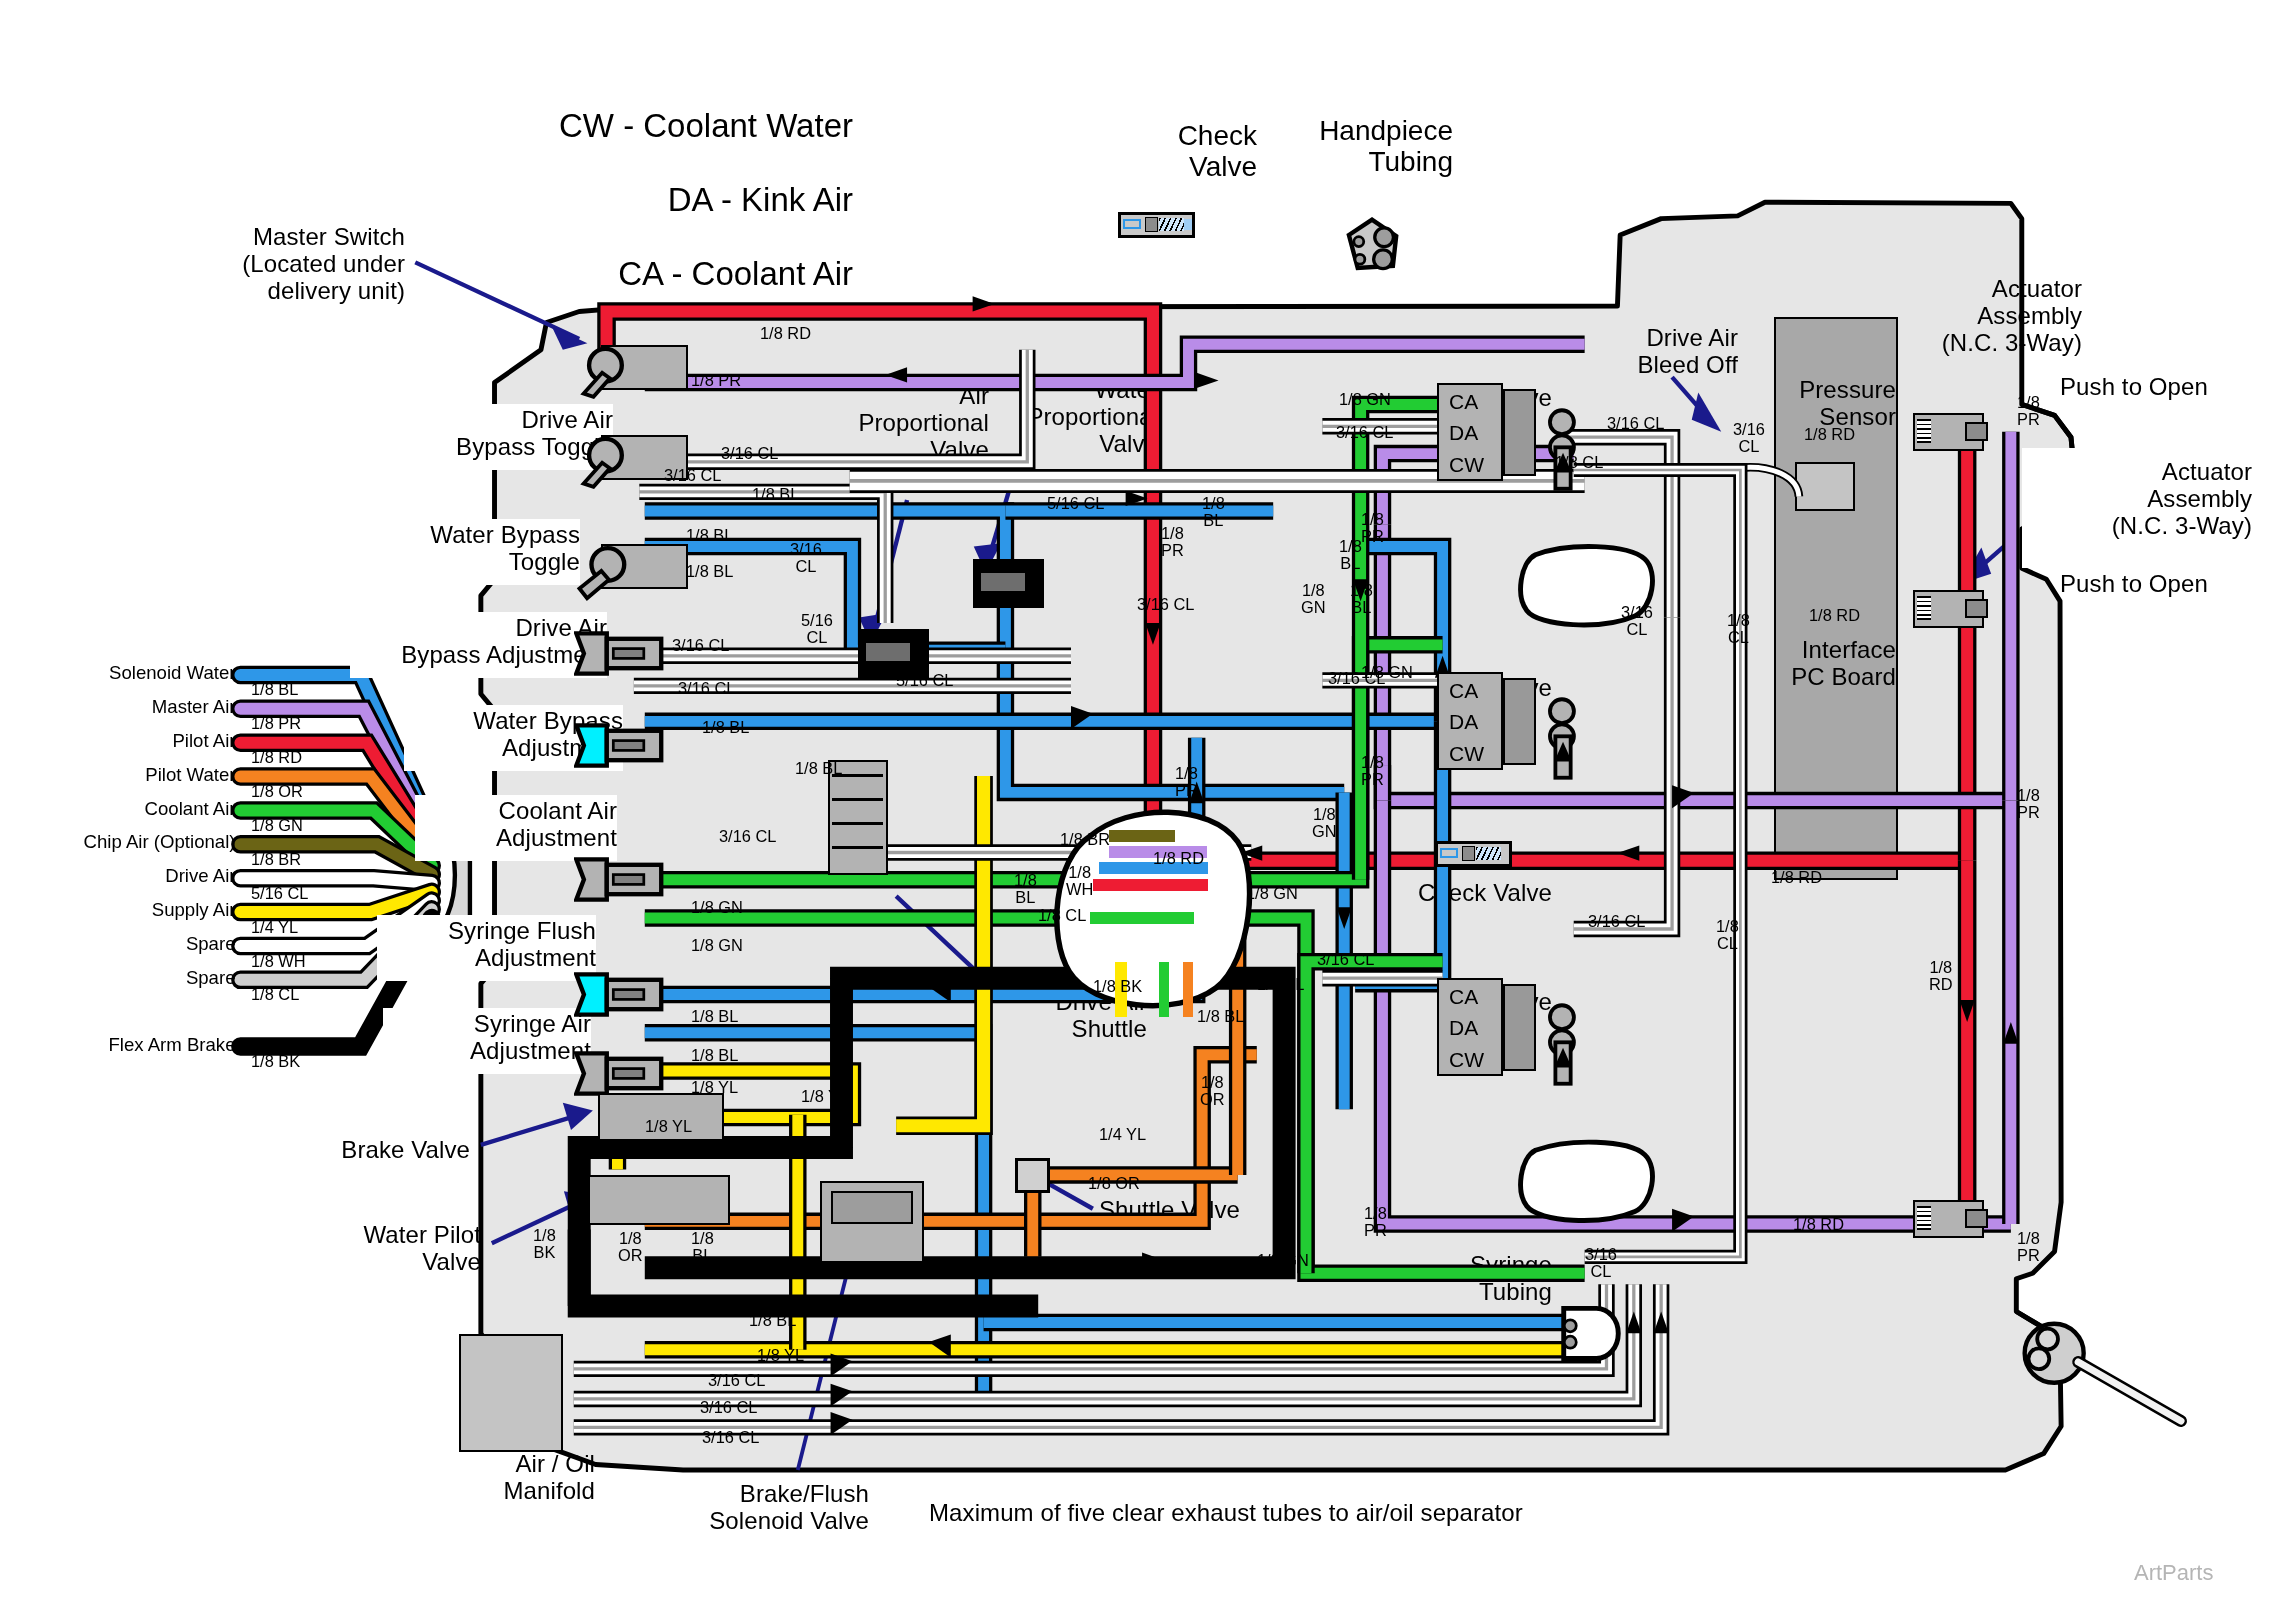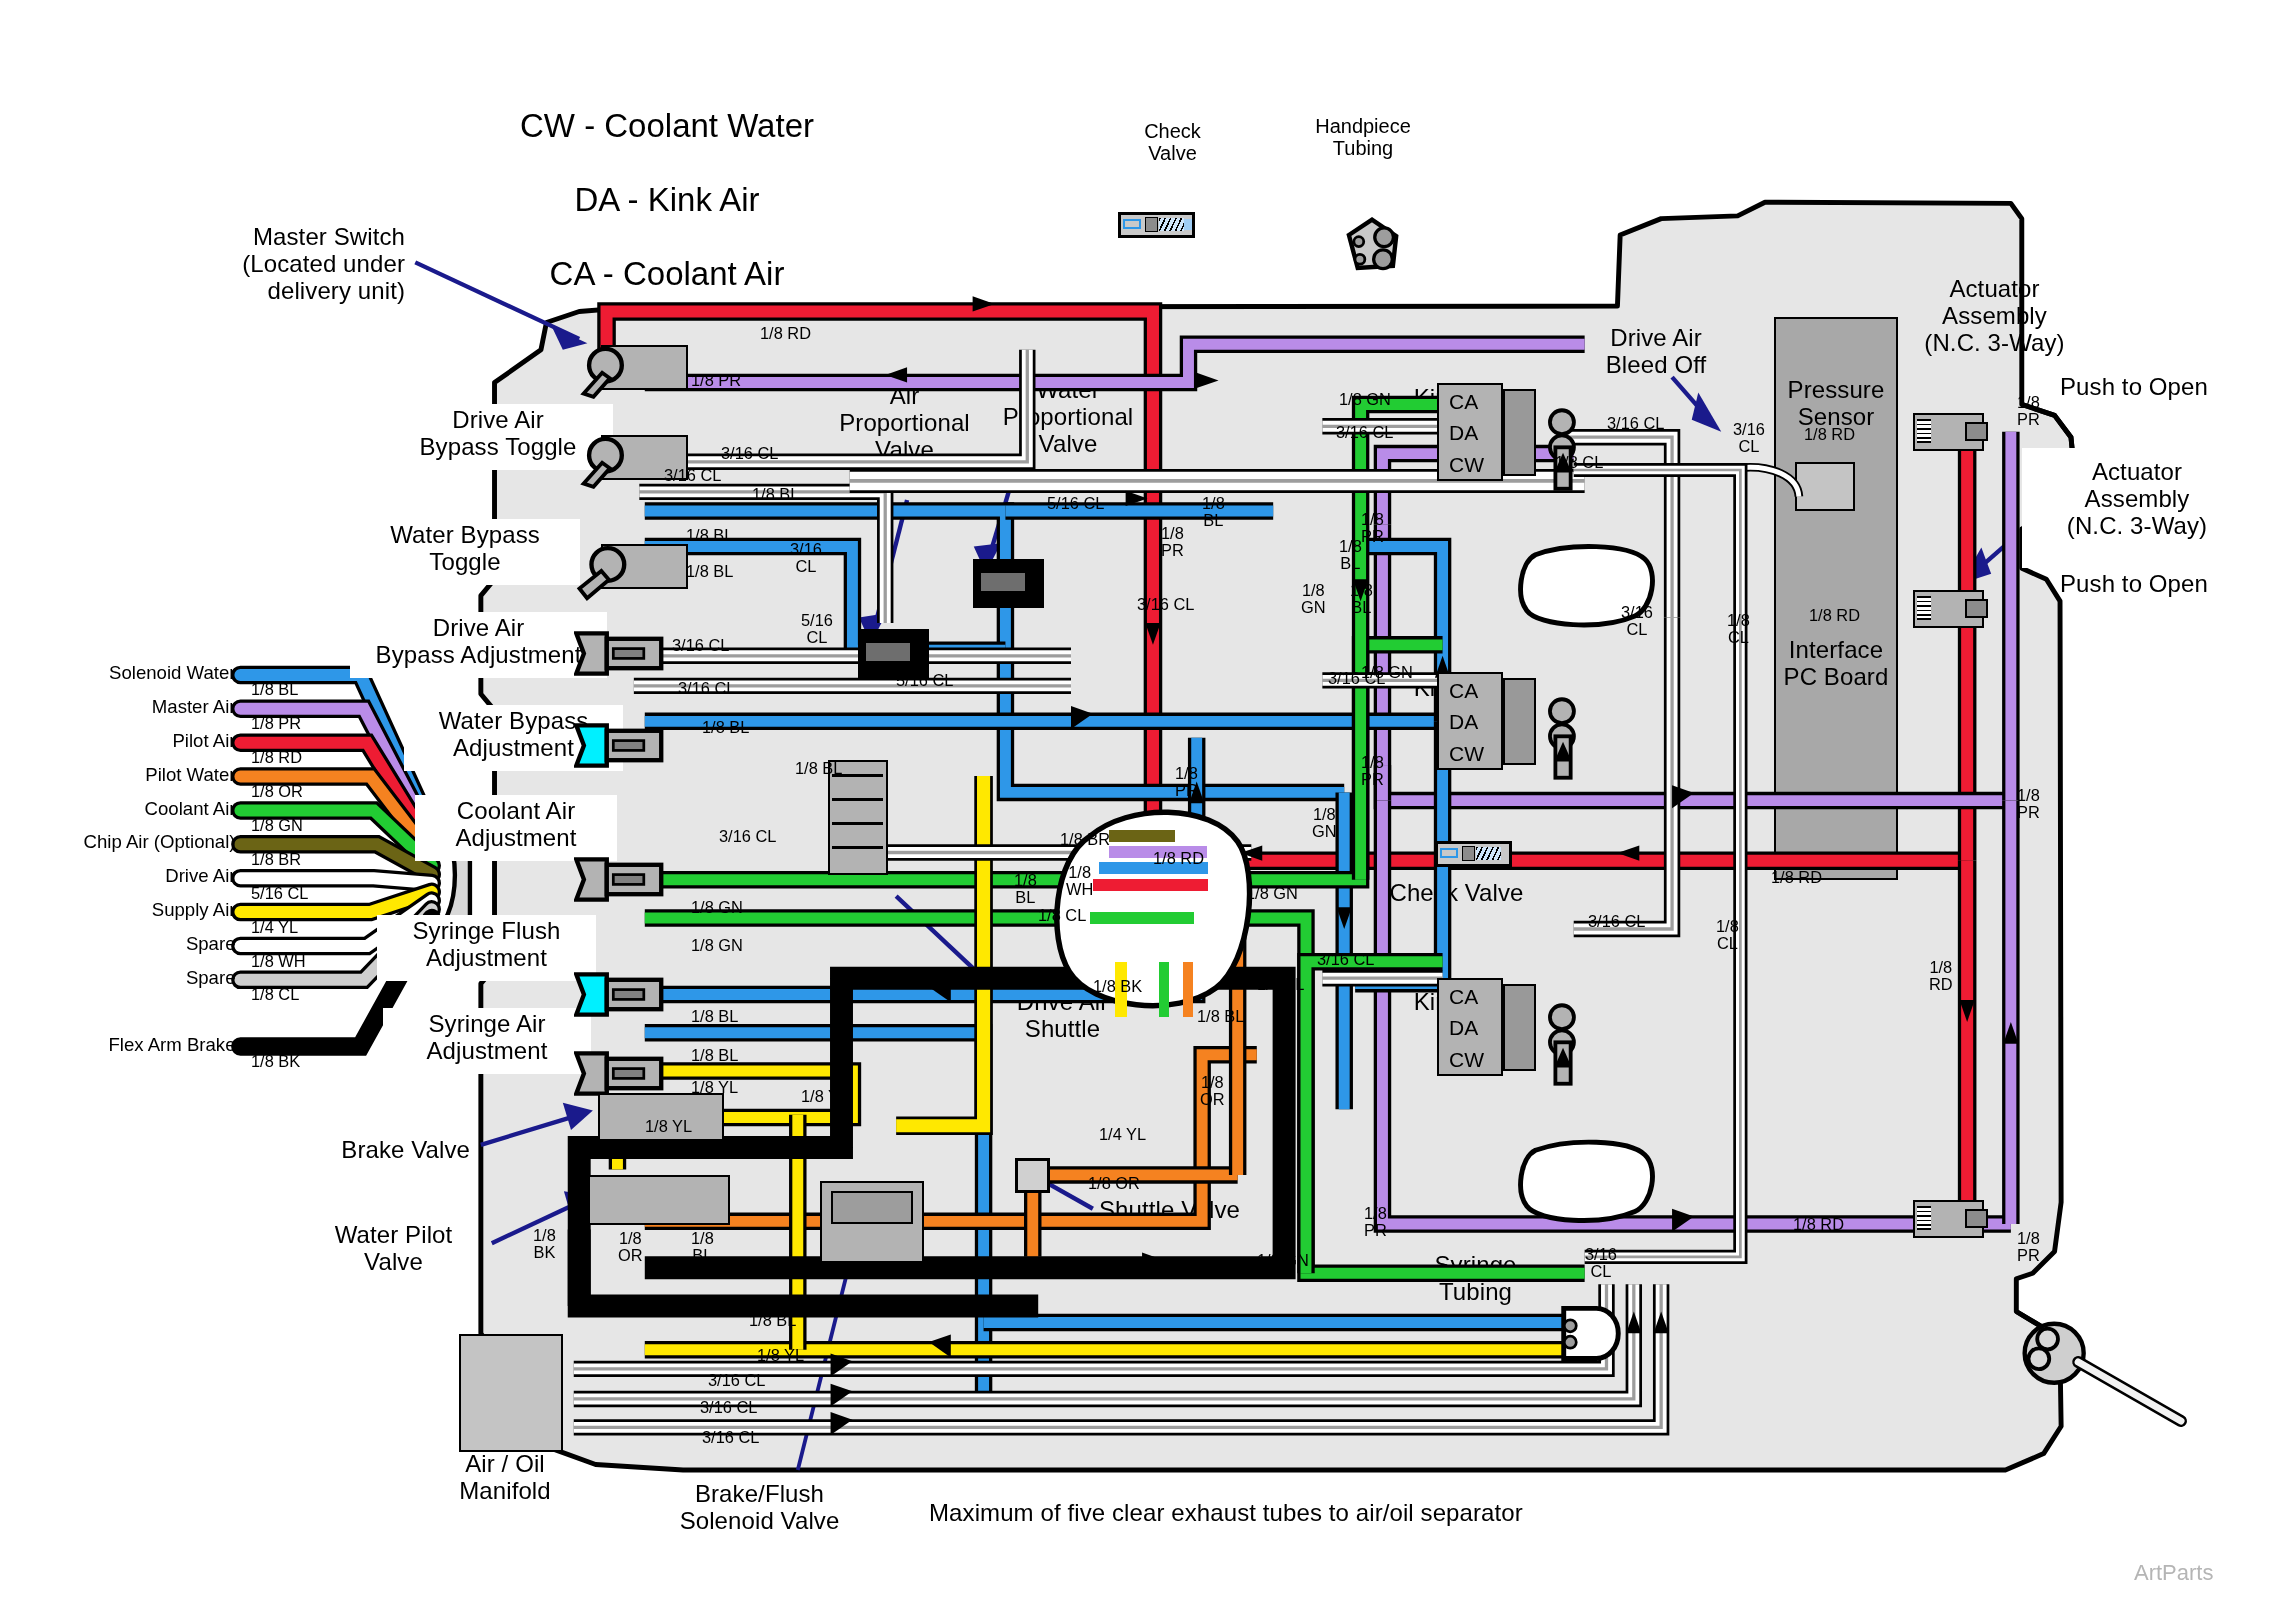--- a/index.html
+++ b/index.html
@@ -3,27 +3,27 @@
 <meta charset="utf-8">
 <title>Dental Delivery Unit Tubing Diagram</title>
 <style>
   html,body{margin:0;padding:0;background:#fff;}
   body{font-family:"Liberation Sans",sans-serif;}
   #root{position:relative;width:2295px;height:1599px;background:#ffffff;overflow:hidden;}
 
   
   .abs{position:absolute;}
   .lbl{position:absolute;color:#000;line-height:1.12;white-space:pre-line;}
-  .lbl.c{text-align:center;}
+  .lbl.c{text-align:right;}
   .lbl.r{text-align:right;}
   .lbl.l{text-align:left;}
 
   
   .callout{font-size:24px;letter-spacing:0.1px;}
-  .callout-lg{font-size:20px;}
+  .callout-lg{font-size:28px;}
   .legend-title{font-size:33px;}
   
   .tag{position:absolute;font-size:16.4px;color:#000;line-height:1.05;white-space:pre-line;}
   .tag.c{text-align:center;}
 
   
   .blk{position:absolute;background:#b3b3b3;border:2.7px solid #000;box-sizing:border-box;}
   .blk-d{position:absolute;background:#999;border:2.7px solid #000;box-sizing:border-box;}
   .pcb{position:absolute;background:#a8a8a8;border:2.2px solid #000;box-sizing:border-box;}
 

